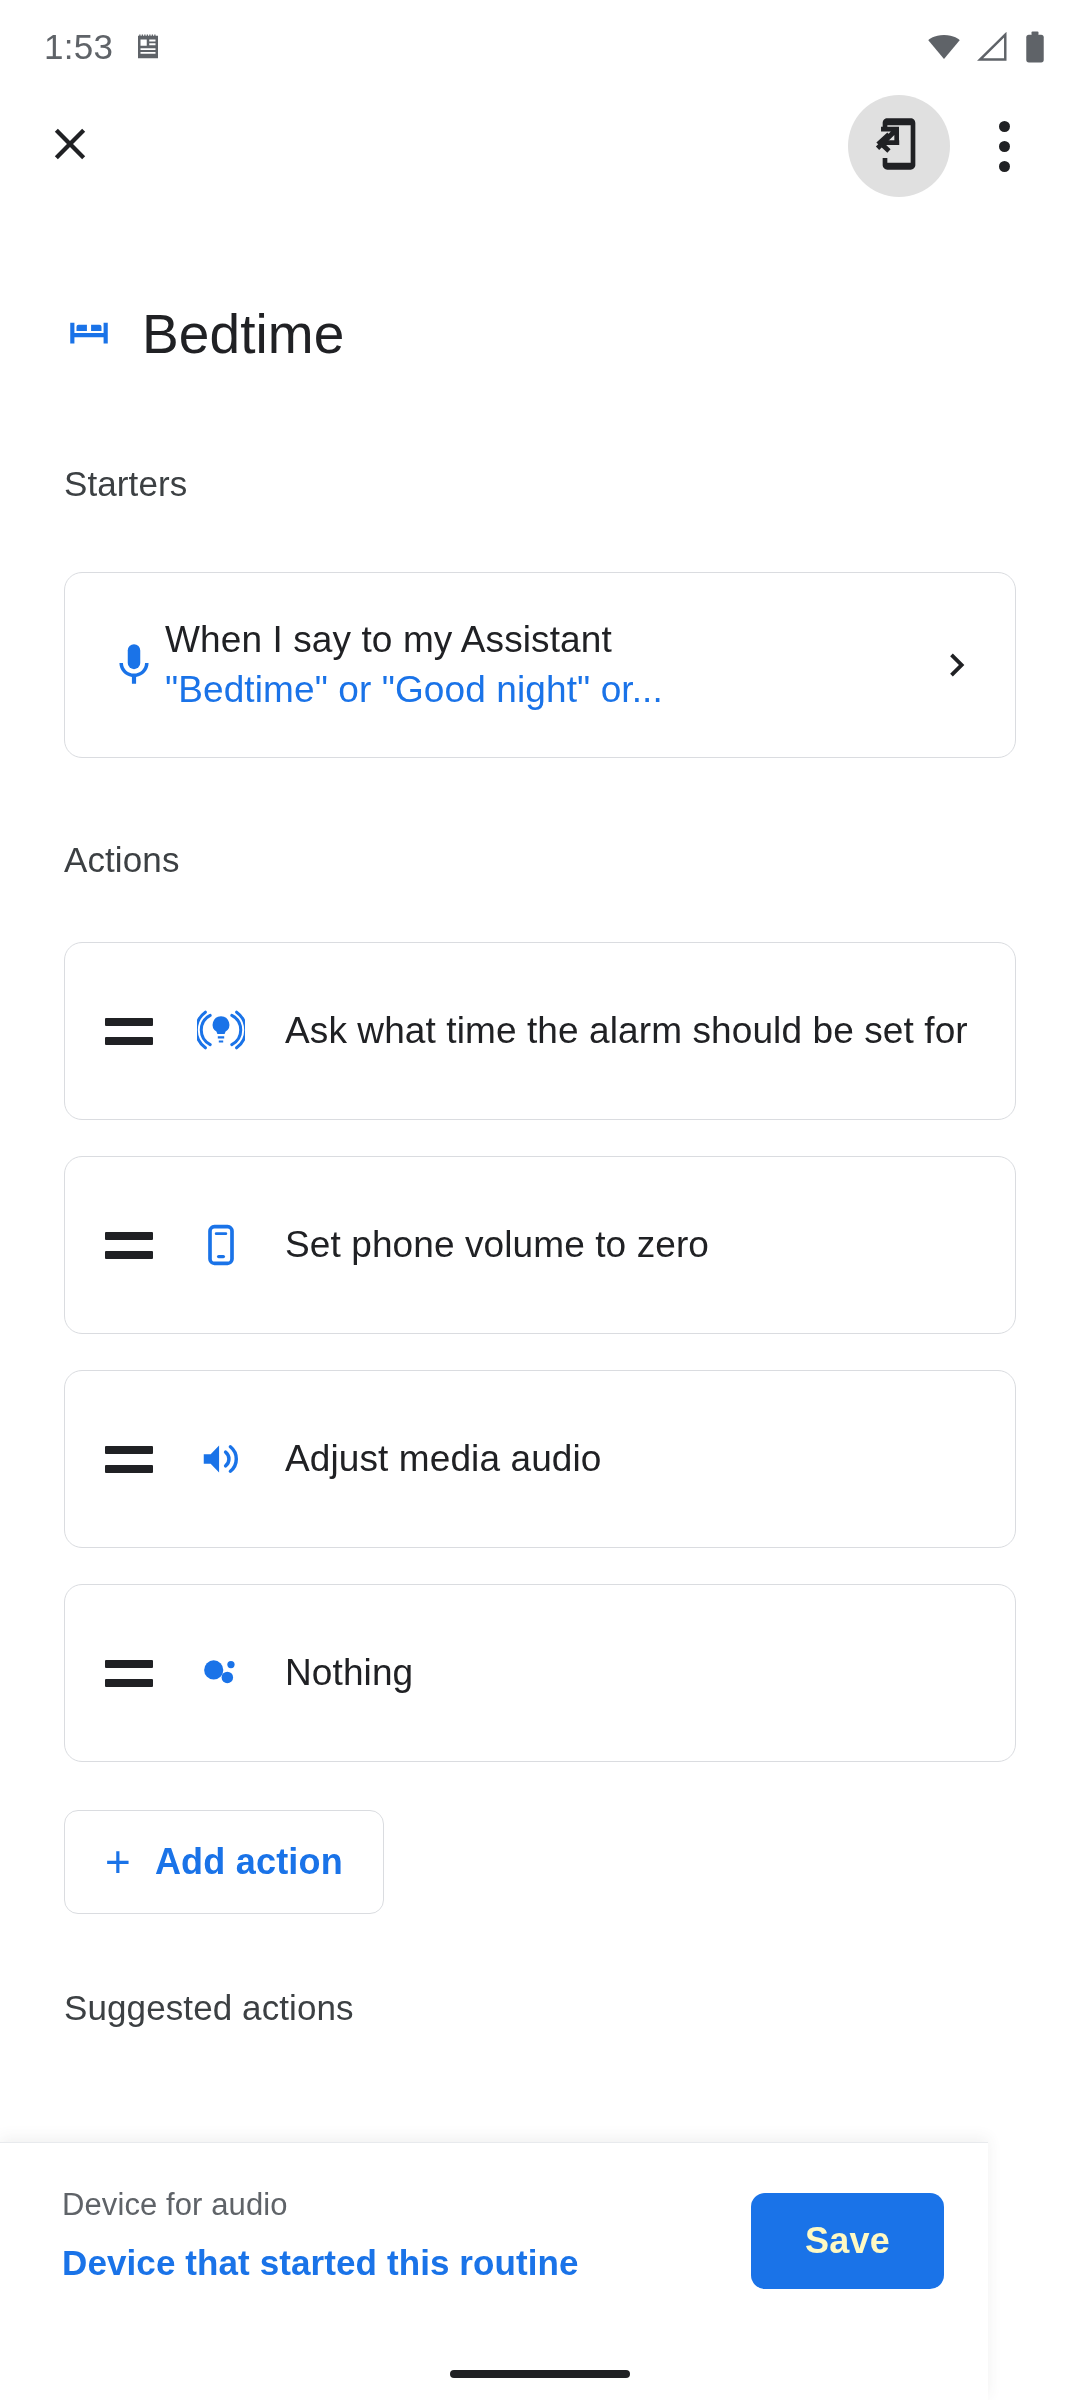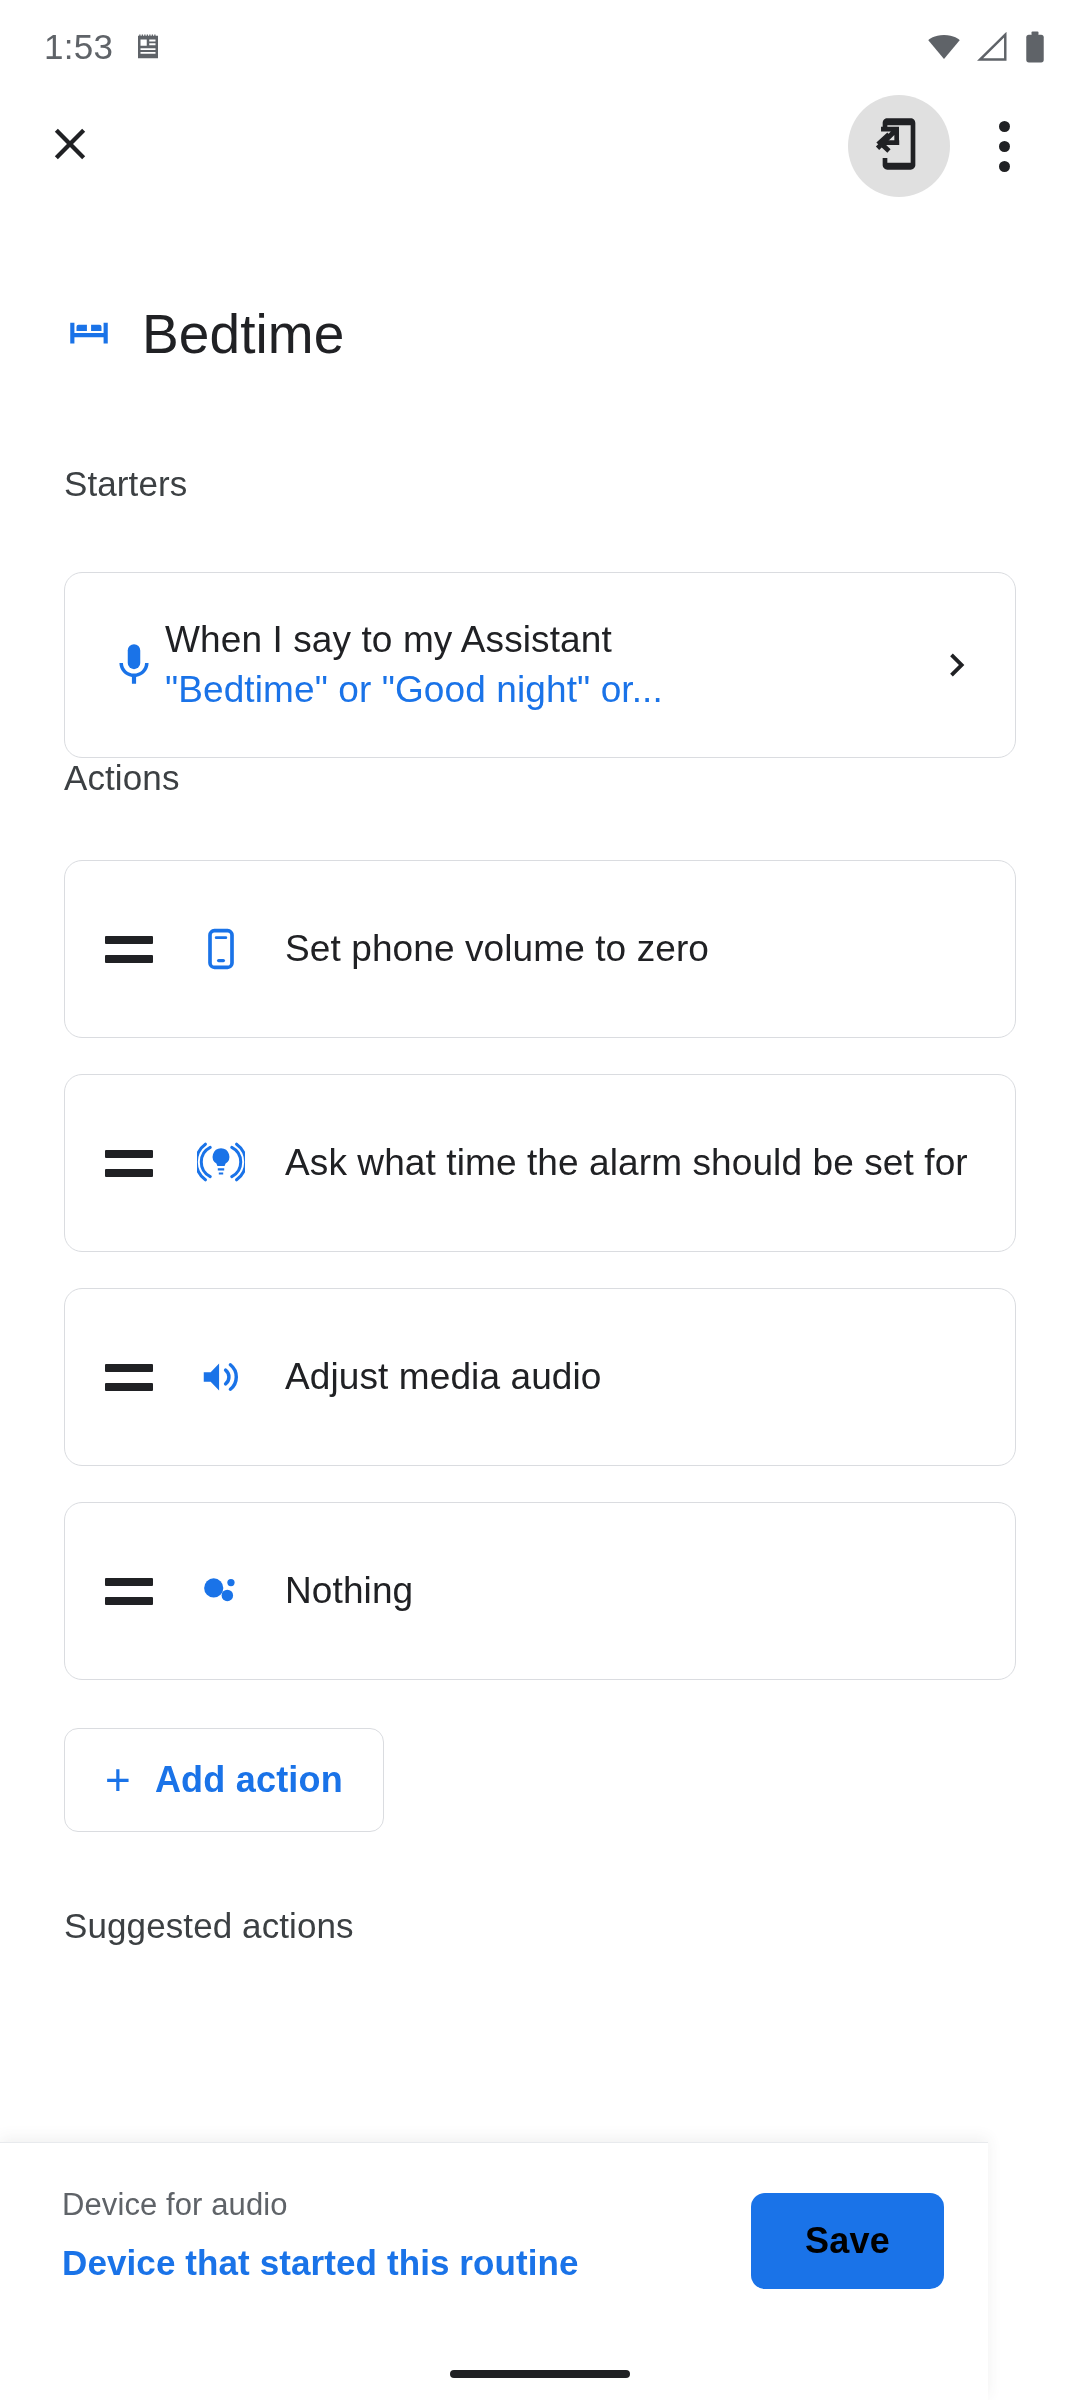--- a/index.html
+++ b/index.html
@@ -69,21 +69,21 @@
     margin-top: 96px;
   }
   .title-text {
     font-size: 55px; color: #202124; font-weight: 400; letter-spacing: 0.1px;
   }
 
   .section-label {
     font-size: 35px; color: #3c4043; letter-spacing: 0.1px;
   }
   .sec-starters { margin-top: 98px; }
-  .sec-actions  { }
+  .sec-actions  { margin-top: 82px; }
   .sec-suggested{ margin-top: 74px; }
 
   .card {
     border: 1.5px solid #dadce0;
     border-radius: 18px;
     background: #fff;
     display: flex; align-items: center;
   }
 
   .starter-card {
@@ -132,21 +132,21 @@
     border-top: 1.5px solid #e8eaed;
     box-shadow: 0 -4px 14px rgba(60,64,67,0.08);
     display: flex; align-items: flex-start;
     padding: 44px 44px 0 62px;
   }
   .bb-texts { display: flex; flex-direction: column; gap: 20px; }
   .bb-label { font-size: 31px; color: #5f6368; letter-spacing: 0.1px; }
   .bb-link  { font-size: 35px; color: #1a73e8; font-weight: 700; letter-spacing: 0.1px; }
   .save-btn {
     margin-left: auto; margin-top: 6px;
-    background: #1a73e8; color: #000000;
+    background: #1a73e8; color: #fef9c3;
     border: none; border-radius: 14px;
     height: 96px; padding: 0 54px;
     font-size: 36px; font-weight: 700; letter-spacing: 0.2px;
     font-family: "Liberation Sans", sans-serif;
     display: flex; align-items: center; justify-content: center;
   }
   .home-indicator {
     position: absolute; bottom: 22px; left: 50%; transform: translateX(-50%);
     width: 180px; height: 8px; border-radius: 4px; background: #202124;
   }
@@ -253,41 +253,41 @@
     <div class="section-label sec-actions">Actions</div>
 
     <div class="actions-list">
 
       <div class="card action-card">
         <span class="drag-handle">
             <i></i>
             <i></i>
           </span>
         <span class="action-icon">
+          <svg viewBox="0 0 24 24" width="48" height="48">
+            <path fill="#1a73e8" d="M12 4.6a4.2 4.2 0 0 0-2.3 7.7l.5 1.2h3.6l.5-1.2A4.2 4.2 0 0 0 12 4.6zM10.4 14.6h3.2v1.1h-3.2zM10.9 16.7h2.2v1.1h-2.2z"></path>
+            <path fill="none" stroke="#1a73e8" stroke-width="1.5" stroke-linecap="round" d="M6.6 4.2a8.2 8.2 0 0 0 0 14.6M4.2 2.6a11 11 0 0 0 0 17.8M17.4 4.2a8.2 8.2 0 0 1 0 14.6M19.8 2.6a11 11 0 0 1 0 17.8"></path>
+          </svg>
+        </span>
+        <span class="action-label">Ask what time the alarm should be set for</span>
+      </div>
+
+      <div class="card action-card">
+        <span class="drag-handle">
+            <i></i>
+            <i></i>
+          </span>
+        <span class="action-icon">
           <svg viewBox="0 0 24 24" width="44" height="44">
             <rect x="6" y="2" width="12" height="20" rx="2.4" fill="none" stroke="#1a73e8" stroke-width="2"></rect>
             <rect x="8.6" y="5" width="6.8" height="1.6" rx="0.8" fill="#1a73e8"></rect>
             <rect x="9.8" y="17.4" width="4.4" height="1.8" rx="0.9" fill="#1a73e8"></rect>
           </svg>
         </span>
         <span class="action-label">Set phone volume to zero</span>
-      </div>
-
-      <div class="card action-card">
-        <span class="drag-handle">
-            <i></i>
-            <i></i>
-          </span>
-        <span class="action-icon">
-          <svg viewBox="0 0 24 24" width="48" height="48">
-            <path fill="#1a73e8" d="M12 4.6a4.2 4.2 0 0 0-2.3 7.7l.5 1.2h3.6l.5-1.2A4.2 4.2 0 0 0 12 4.6zM10.4 14.6h3.2v1.1h-3.2zM10.9 16.7h2.2v1.1h-2.2z"></path>
-            <path fill="none" stroke="#1a73e8" stroke-width="1.5" stroke-linecap="round" d="M6.6 4.2a8.2 8.2 0 0 0 0 14.6M4.2 2.6a11 11 0 0 0 0 17.8M17.4 4.2a8.2 8.2 0 0 1 0 14.6M19.8 2.6a11 11 0 0 1 0 17.8"></path>
-          </svg>
-        </span>
-        <span class="action-label">Ask what time the alarm should be set for</span>
       </div>
 
       <div class="card action-card">
         <span class="drag-handle">
             <i></i>
             <i></i>
           </span>
         <span class="action-icon">
           <svg viewBox="0 0 24 24" width="46" height="46">
             <path fill="#1a73e8" d="M3 9.5v5h3.6L11 19V5L6.6 9.5H3z"></path>

